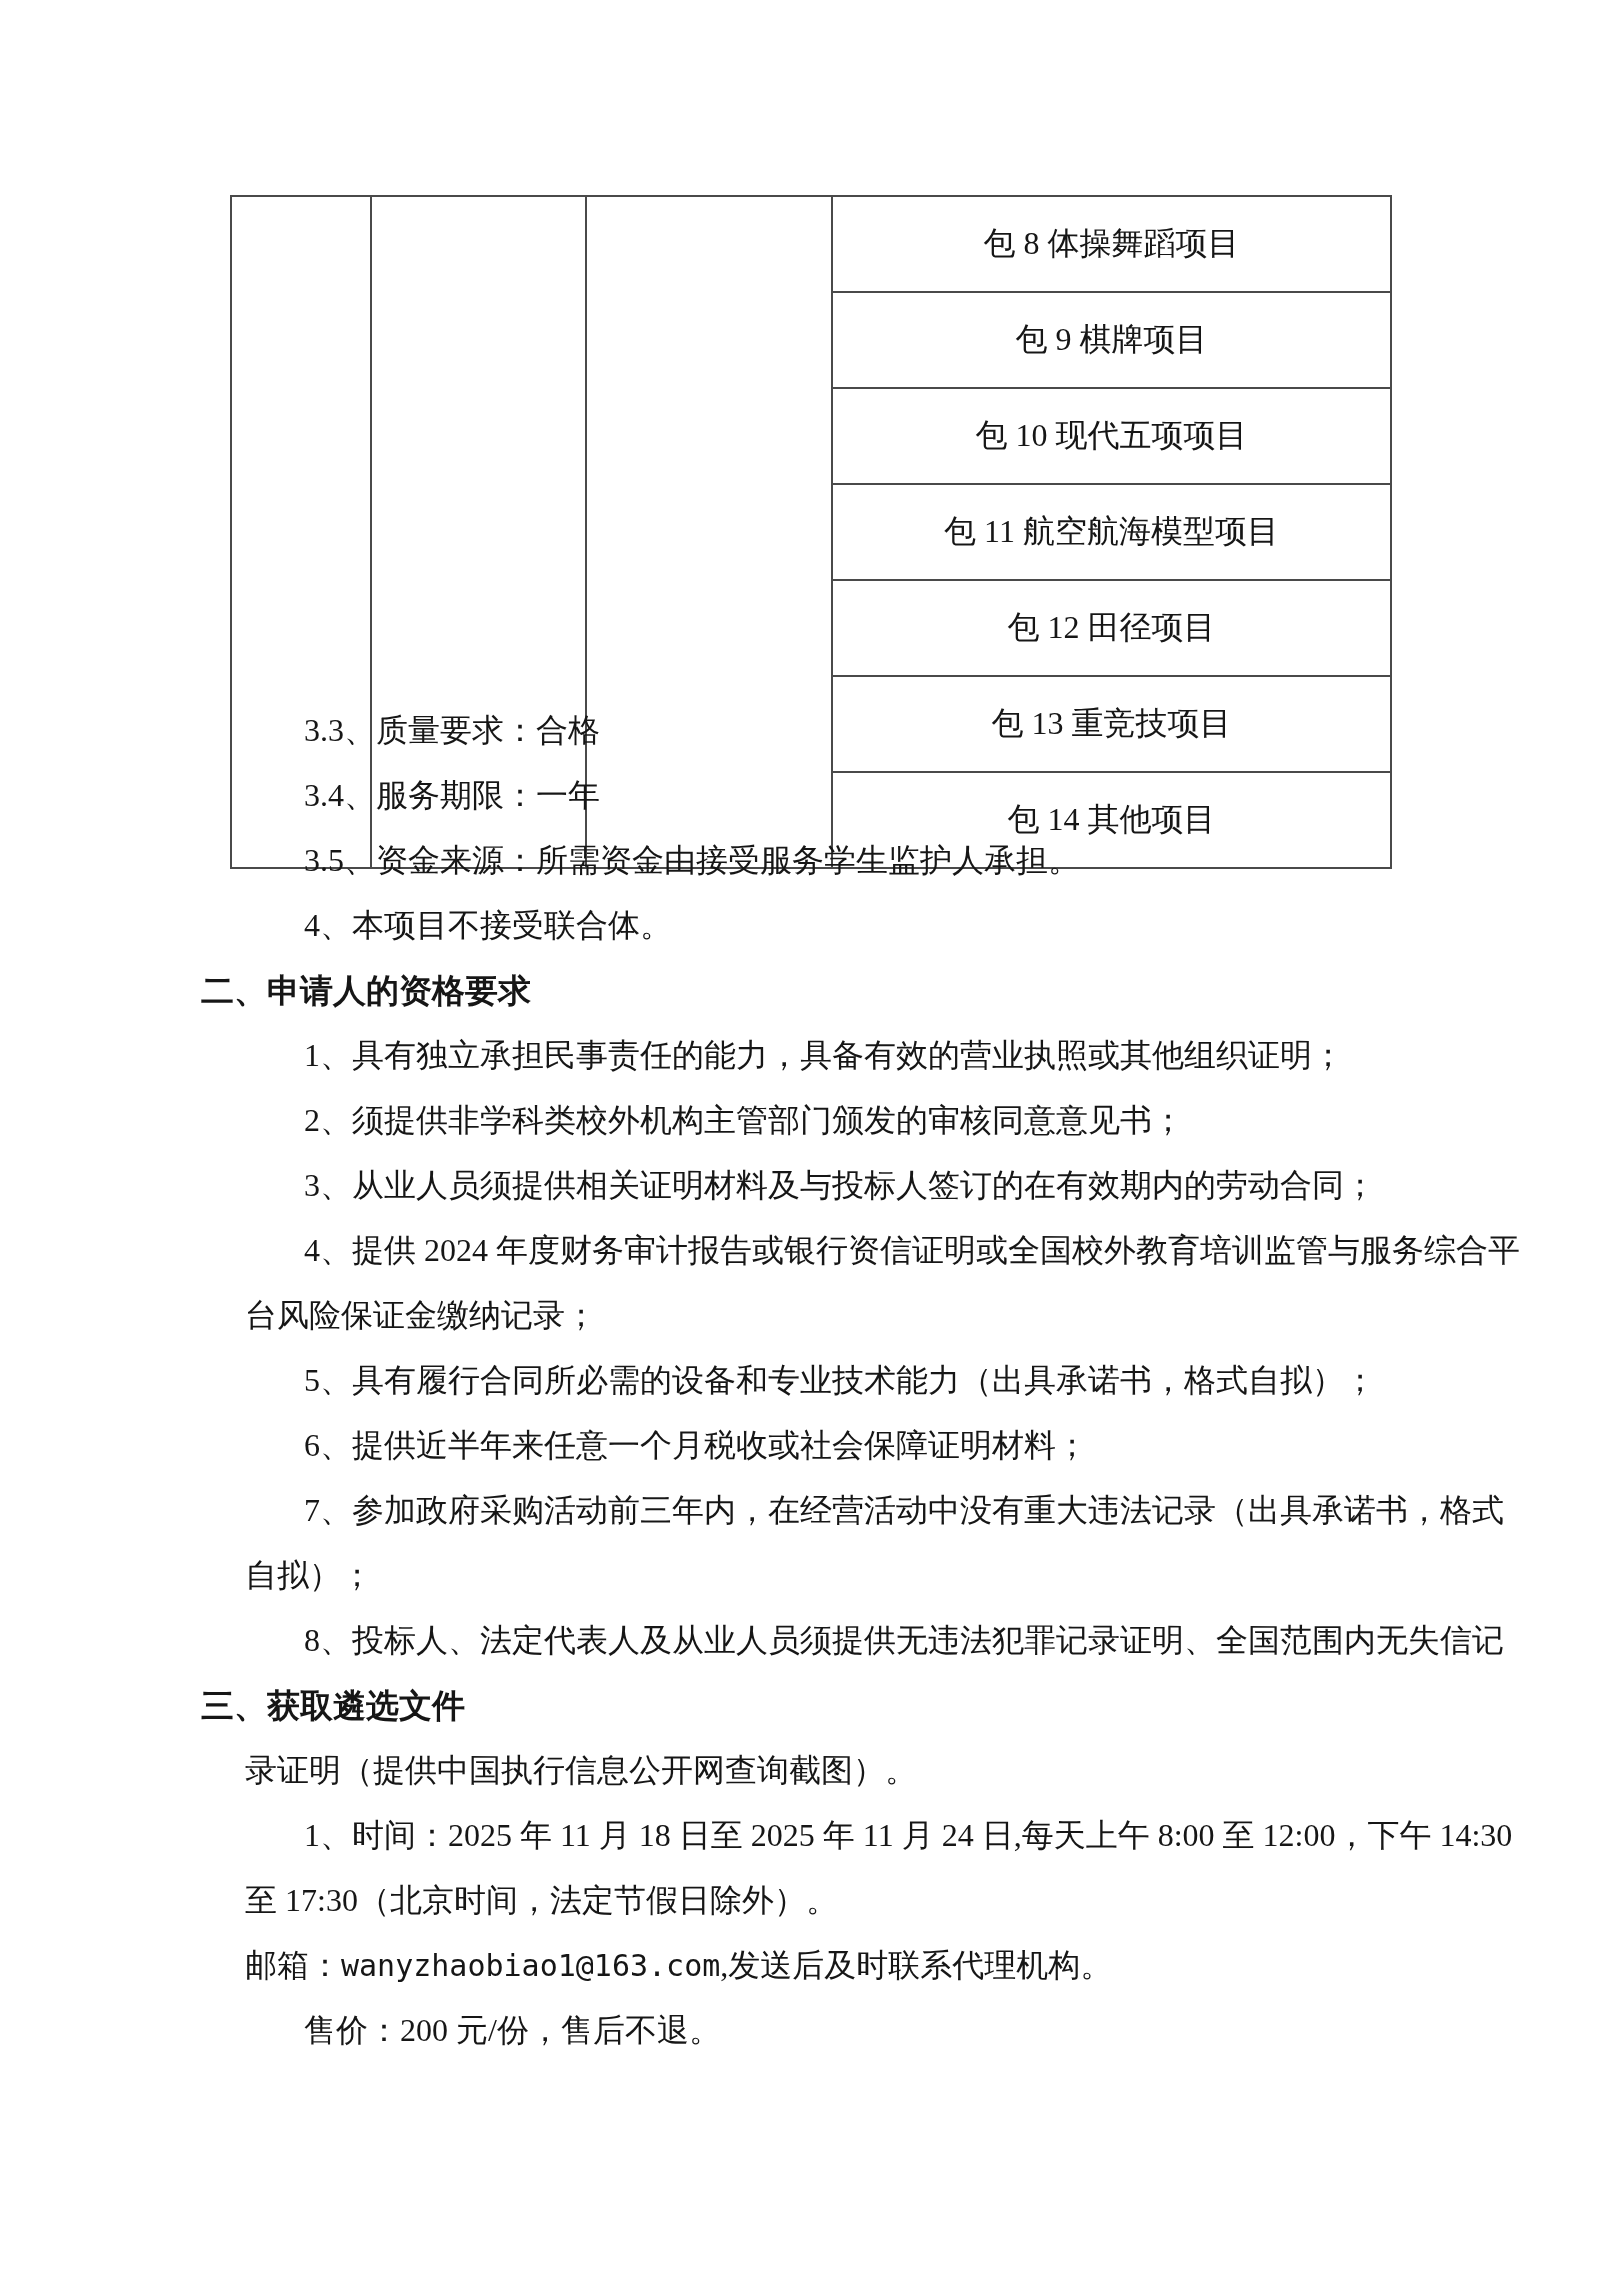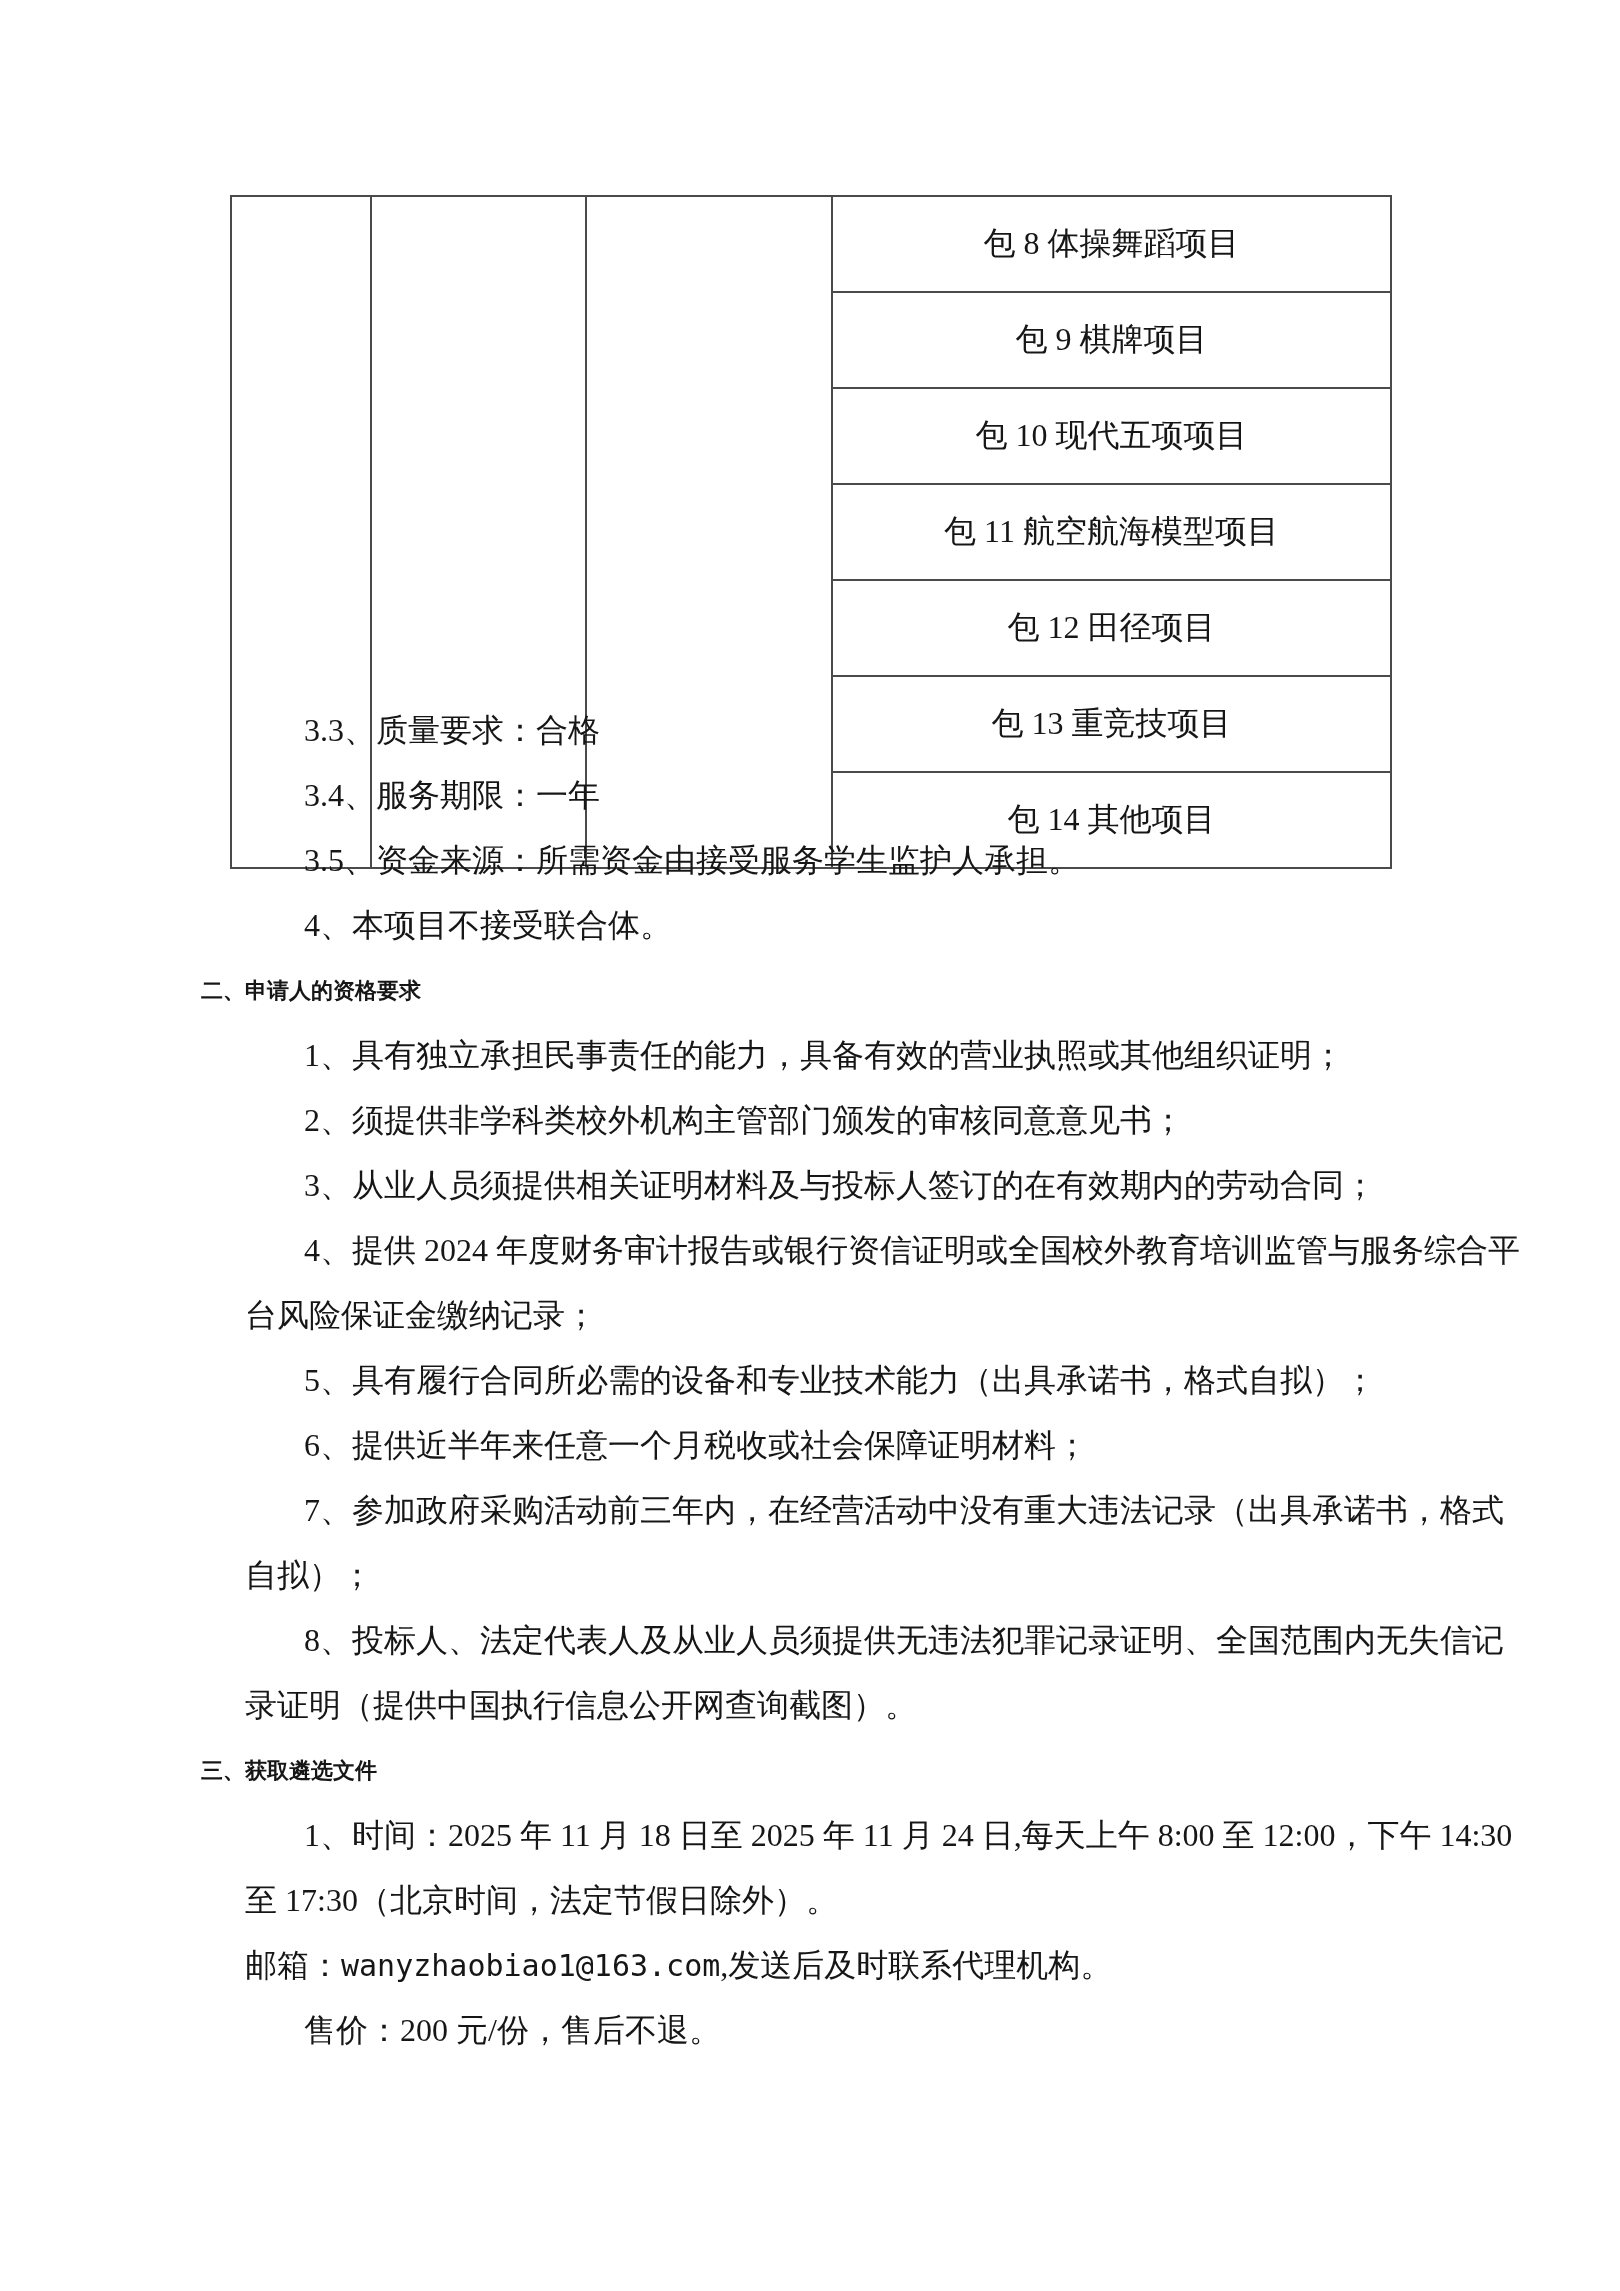--- a/index.html
+++ b/index.html
@@ -41,21 +41,21 @@
     line-height: 65px;
     margin: 0 9px 0 245px;
     font-size: 32px;
     white-space: nowrap;
   }
   .ln.first { text-indent: 59px; }
   .ln.hd {
     margin-left: 201px;
     font-family: "Liberation Sans", "DejaVu Sans", sans-serif;
     font-weight: 700;
-    font-size: 22px;
+    font-size: 33px;
   }
   .email {
     font-family: "DejaVu Sans Mono", "Liberation Mono", monospace;
     font-size: 30px;
   }
 </style>
 </head>
 <body>
 
 <div class="page">
@@ -106,23 +106,23 @@
     <div class="ln first">1、具有独立承担民事责任的能力，具备有效的营业执照或其他组织证明；</div>
     <div class="ln first">2、须提供非学科类校外机构主管部门颁发的审核同意意见书；</div>
     <div class="ln first">3、从业人员须提供相关证明材料及与投标人签订的在有效期内的劳动合同；</div>
     <div class="ln first">4、提供 2024 年度财务审计报告或银行资信证明或全国校外教育培训监管与服务综合平</div>
     <div class="ln">台风险保证金缴纳记录；</div>
     <div class="ln first">5、具有履行合同所必需的设备和专业技术能力（出具承诺书，格式自拟）；</div>
     <div class="ln first">6、提供近半年来任意一个月税收或社会保障证明材料；</div>
     <div class="ln first">7、参加政府采购活动前三年内，在经营活动中没有重大违法记录（出具承诺书，格式</div>
     <div class="ln">自拟）；</div>
     <div class="ln first">8、投标人、法定代表人及从业人员须提供无违法犯罪记录证明、全国范围内无失信记</div>
+    <div class="ln hd">三、获取遴选文件</div>
+
     <div class="ln">录证明（提供中国执行信息公开网查询截图）。</div>
-
-    <div class="ln hd">三、获取遴选文件</div>
 
     <div class="ln first">1、时间：2025 年 11 月 18 日至 2025 年 11 月 24 日,每天上午 8:00 至 12:00，下午 14:30</div>
     <div class="ln">至 17:30（北京时间，法定节假日除外）。</div>
     <div class="ln"><span>邮箱：</span><span class="email">wanyzhaobiao1@163.com</span><span>,发送后及时联系代理机构。</span></div>
     <div class="ln first">售价：200 元/份，售后不退。</div>
   </div>
 
 </div>
 
 

